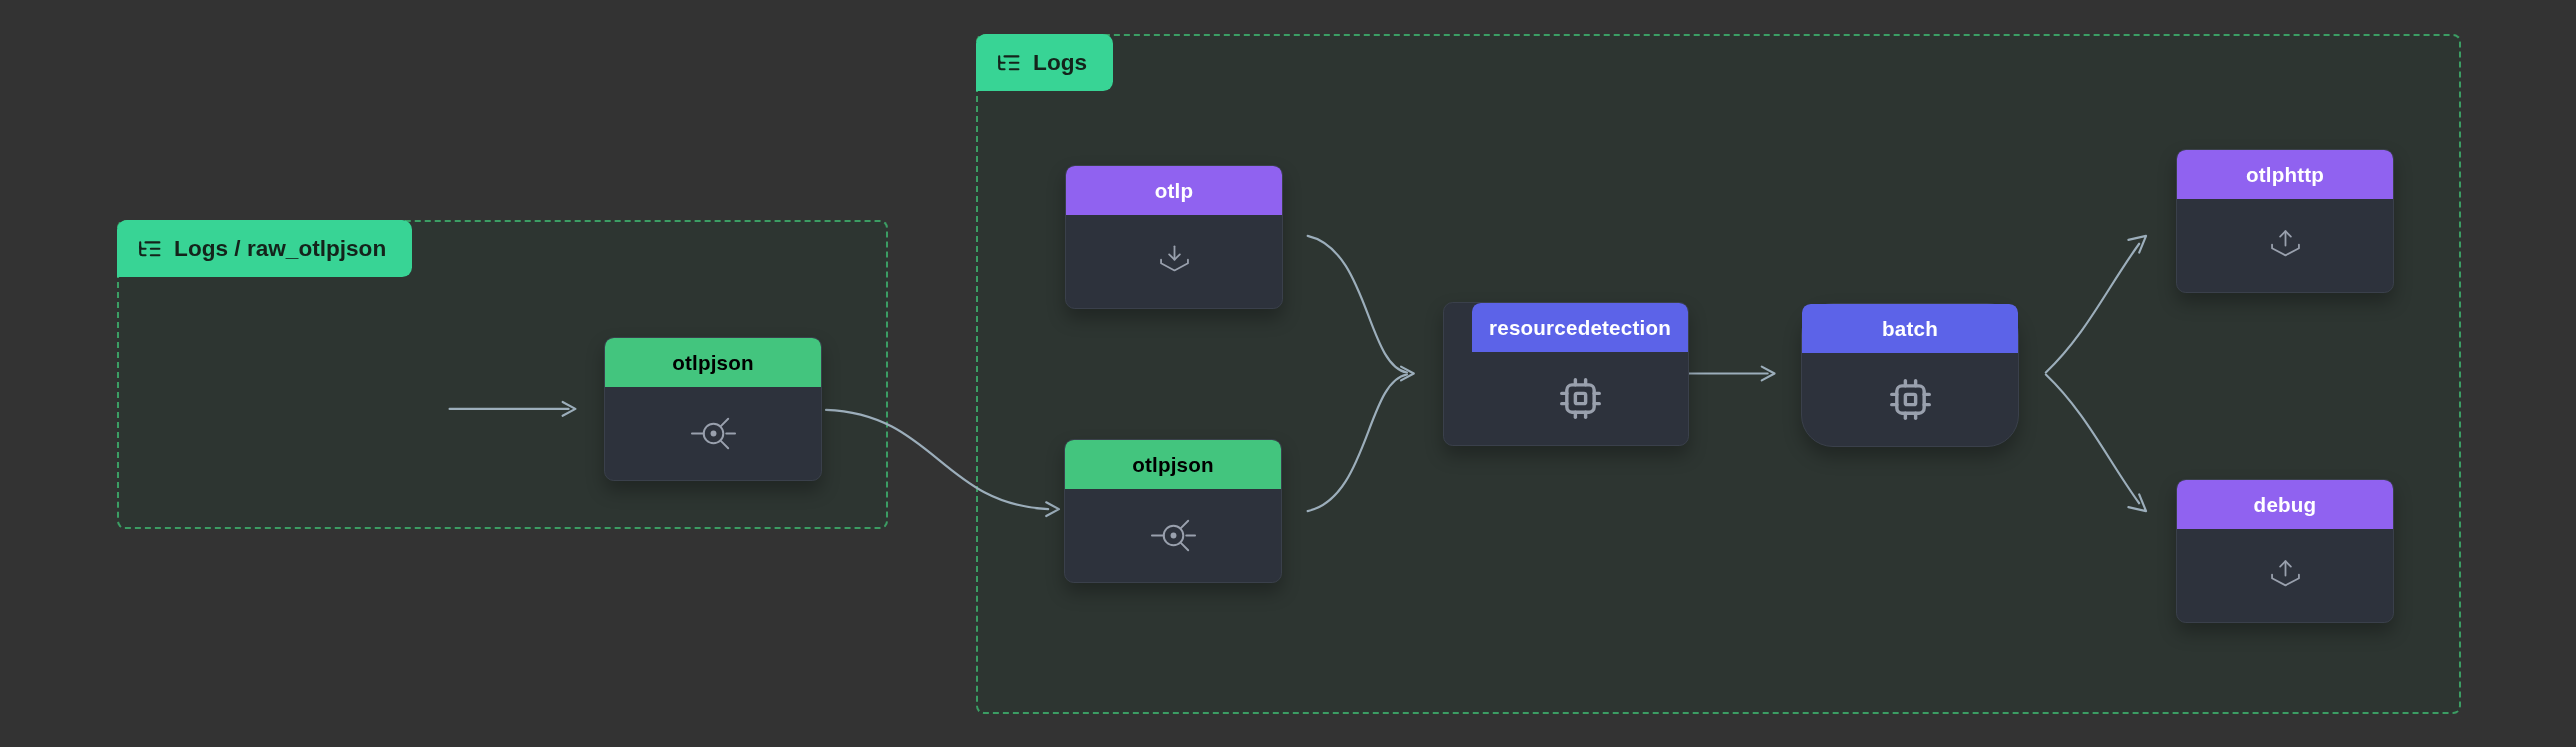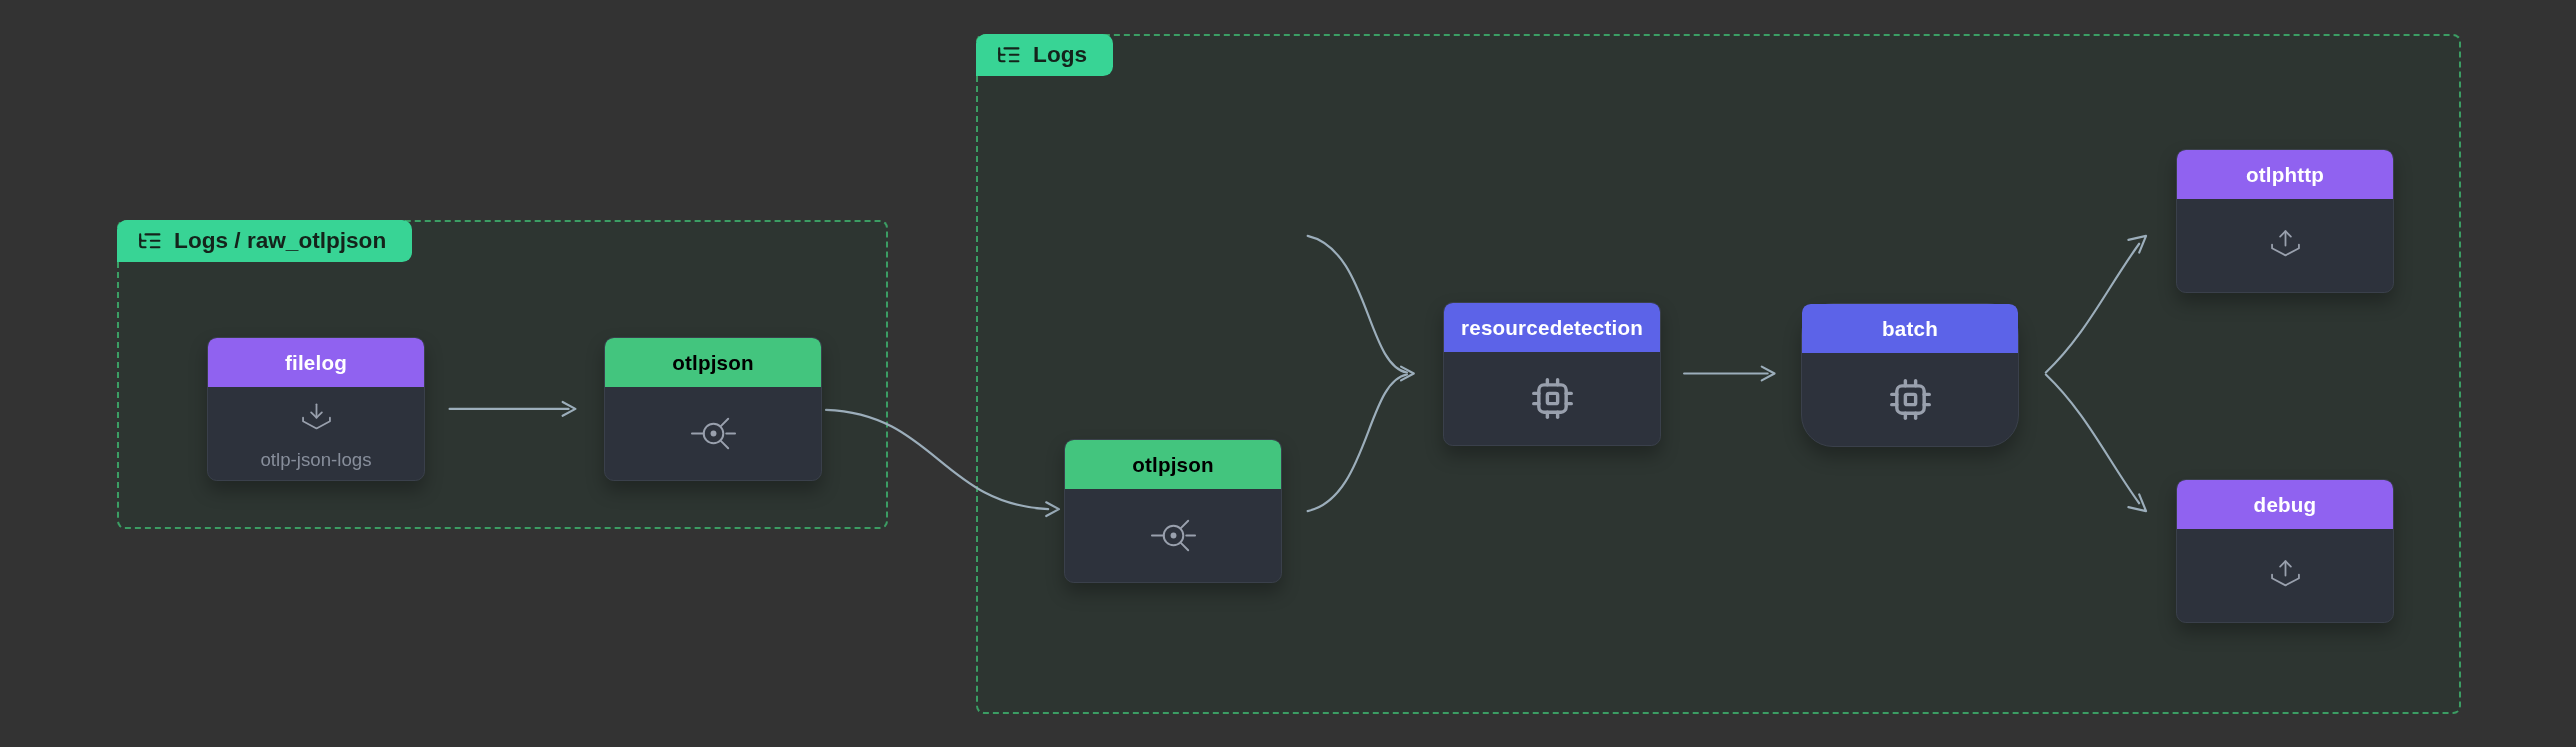--- a/index.html
+++ b/index.html
@@ -14,21 +14,21 @@
   
   .group{
     position:absolute;
     border:2px dashed rgba(61,164,103,0.95);
     border-radius:7.9px;
     background:rgba(8,76,43,0.12);
     z-index:1;
   }
   .group-badge{
     position:absolute;top:-2px;left:-2px;
-    height:42px;
+    height:57px;
     display:flex;align-items:center;gap:11.8px;
     padding:0 25.6px 0 19.7px;
     background:#38d495;
     border-radius:9.8px 9.8px 9.8px 0;
     color:#14231b;
     font-size:22.6px;font-weight:bold;
     white-space:nowrap;
     z-index:4;
   }
   .group-badge svg{stroke:#14231b;}
@@ -119,62 +119,61 @@
     <path d="M1713,380 L1798,380"></path>
     <polyline points="1792,373 1805,380 1792,387"></polyline>
 
     <path d="M2081,379 C2122,340 2144,292 2176,248"></path>
     <polyline points="2165,244 2183,240 2176,257"></polyline>
 
     <path d="M2081,381 C2122,420 2144,468 2176,512"></path>
     <polyline points="2165,516 2183,520 2176,503"></polyline>
   </svg>
 
-  <div class="node" style="left:207px;top:337px;">
-    <div class="node-header hdr-receiver">filelog</div>
-    <div class="node-body">
-      <svg class="icon" width="43" height="43" viewBox="-24 -24 48 48">
-        <path d="M0,-17 V-2"></path>
-          <path d="M-6,-8 L0,-2 L6,-8"></path>
-        <path d="M-15,-2 L-15,2 L0,10 L15,2 L15,-2"></path>
-      </svg>
-      <div class="node-subtitle">otlp-json-logs</div>
-    </div>
-  </div>
 
   <div class="node" style="left:604px;top:337px;">
     <div class="node-header hdr-connector">otlpjson</div>
     <div class="node-body">
       <svg class="icon" width="47" height="47" viewBox="-24 -24 48 48">
         <circle cx="0" cy="0" r="10"></circle>
         <circle cx="0" cy="0" r="3" fill="#99a0ad" stroke="none"></circle>
         <path d="M-22,0 H-10"></path>
         <path d="M7,-7 L15,-15"></path>
           <path d="M13,0 H22"></path>
           <path d="M7,7 L15,15"></path>
       </svg>
     </div>
   </div>
 
+  <div class="node" style="left:1065px;top:165px;">
+    <div class="node-header hdr-receiver">otlp</div>
+    <div class="node-body">
+      <svg class="icon" width="43" height="43" viewBox="-24 -24 48 48">
+        <path d="M0,-17 V-2"></path>
+          <path d="M-6,-8 L0,-2 L6,-8"></path>
+        <path d="M-15,-2 L-15,2 L0,10 L15,2 L15,-2"></path>
+      </svg>
+    </div>
+  </div>
 
   <div class="node" style="left:1064px;top:439px;">
     <div class="node-header hdr-connector">otlpjson</div>
     <div class="node-body">
       <svg class="icon" width="47" height="47" viewBox="-24 -24 48 48">
         <circle cx="0" cy="0" r="10"></circle>
         <circle cx="0" cy="0" r="3" fill="#99a0ad" stroke="none"></circle>
         <path d="M-22,0 H-10"></path>
         <path d="M7,-7 L15,-15"></path>
           <path d="M13,0 H22"></path>
           <path d="M7,7 L15,15"></path>
       </svg>
     </div>
   </div>
 
-  <div class="node" style="left:1443px;top:302px;">
+  <div class="node" style="left:1443px;top:302px;padding-left:28px;">
     <div class="node-header hdr-processor">resourcedetection</div>
     <div class="node-body">
       <svg class="icon" width="41" height="41" viewBox="0 0 24 24">
         <rect x="4" y="4" width="16" height="16" rx="3"></rect>
         <rect x="9" y="9" width="6" height="6" rx="1"></rect>
         <path d="M9 1v3"></path>
           <path d="M15 1v3"></path>
           <path d="M9 20v3"></path>
           <path d="M15 20v3"></path>
         <path d="M20 9h3"></path>

